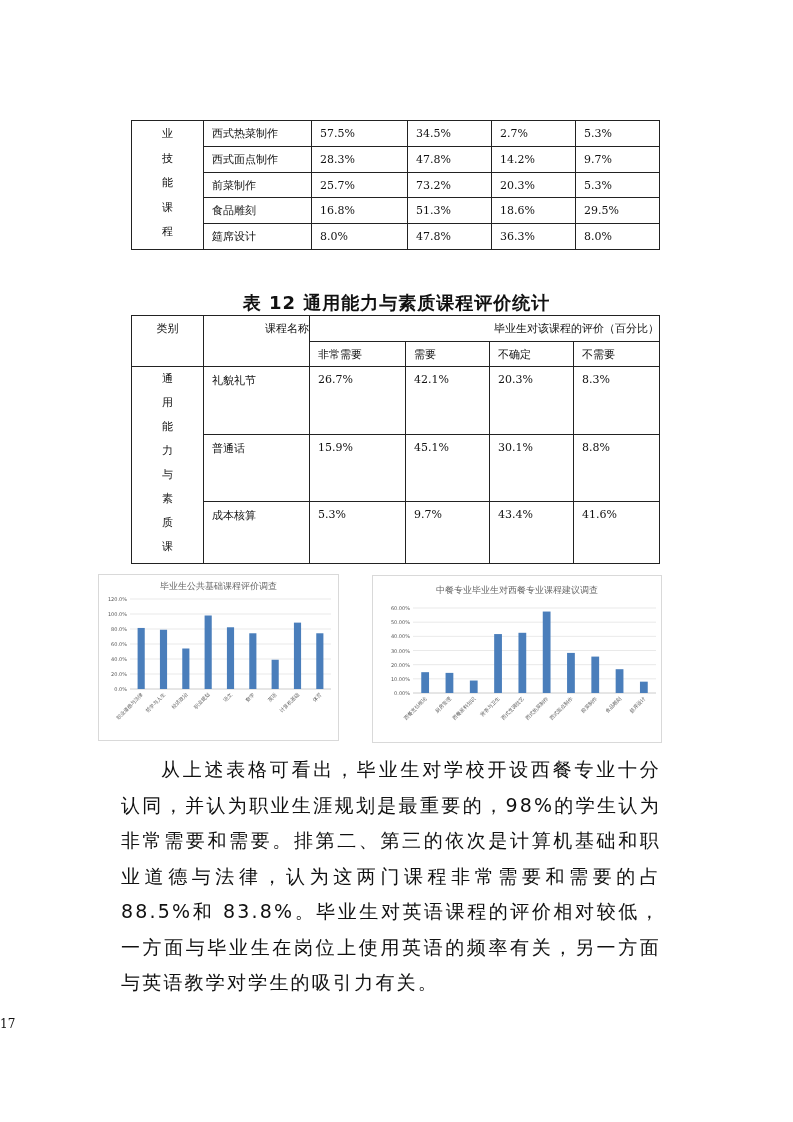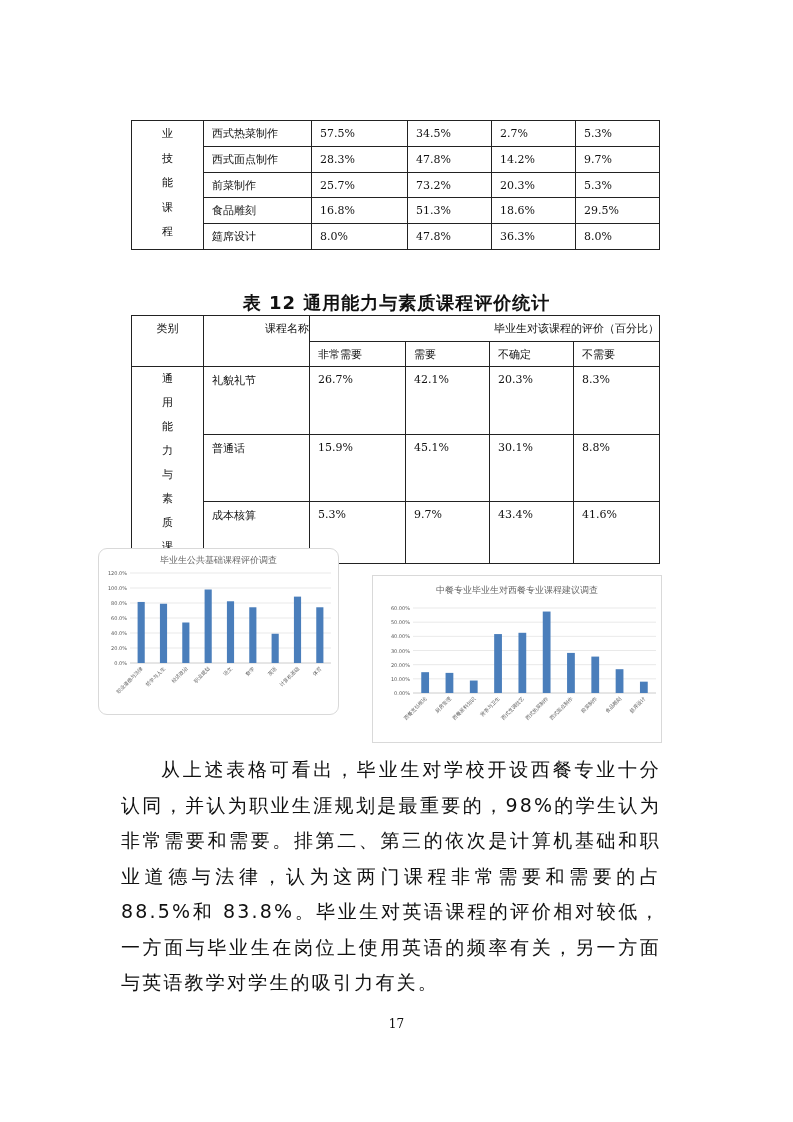--- a/index.html
+++ b/index.html
@@ -9,21 +9,21 @@
   table.grid td { border:1.3px solid #222; padding:0 0 0 8px; vertical-align:middle; }
   table.grid td.cat { text-align:center; padding:0; vertical-align:top; }
   .vert span { display:block; text-align:center; }
   .t2 td.val, .t2 td.name { vertical-align:top; padding-top:6px; }
   .caption { position:absolute; left:0; width:793px; top:291px; text-align:center;
              font-family:"DejaVu Sans", sans-serif; font-weight:bold; font-size:18px; letter-spacing:1px; }
   .chartbox { position:absolute; border:1px solid #d9d9d9; background:#fff; }
   .para { position:absolute; left:121px; width:540px; top:752px;
           font-family:"DejaVu Sans", sans-serif; font-size:19px; line-height:35.5px; letter-spacing:2.2px; }
   .para p { margin:0; text-indent:40px; text-align:justify; }
-  .pagenum { position:absolute; top:1017px; left:0; width:793px; text-align:center; font-size:12px; }
+  .pagenum { position:absolute; top:1017px; left:0; width:793px; font-size:12px; }
 </style>
 </head>
 <body>
 
 <table class="grid" style="left:131px; top:120px; width:528px;">
   <colgroup>
     <col style="width:72px">
       <col style="width:108px">
       <col style="width:96px">
     <col style="width:84px">
@@ -126,21 +126,21 @@
       <tr style="height: 60px; margin-top: 27px;">
         <td class="name">成本核算</td>
         <td class="val">5.3%</td>
         <td class="val">9.7%</td>
         <td class="val">43.4%</td>
         <td class="val">41.6%</td>
       </tr>
     </tbody>
 </table>
 
-<div class="chartbox" style="left:98px; top:548px; width:239px; height:165px;border-radius:9px;">
+<div class="chartbox" style="left:98px; top:574px; width:239px; height:165px;">
   <svg id="chart0" width="239" height="165">
       <text x="119.5" y="14" text-anchor="middle" font-size="9" fill="#666" font-family="DejaVu Sans, sans-serif">毕业生公共基础课程评价调查</text>
       <line x1="31" x2="232" y1="114" y2="114" stroke="#bfbfbf" stroke-width="0.8"></line>
       <text x="28" y="116" text-anchor="end" font-size="5" fill="#595959" font-family="DejaVu Sans, sans-serif">0.0%</text>
       <line x1="31" x2="232" y1="99" y2="99" stroke="#e3e3e3" stroke-width="0.8"></line>
       <text x="28" y="101" text-anchor="end" font-size="5" fill="#595959" font-family="DejaVu Sans, sans-serif">20.0%</text>
       <line x1="31" x2="232" y1="84" y2="84" stroke="#e3e3e3" stroke-width="0.8"></line>
       <text x="28" y="86" text-anchor="end" font-size="5" fill="#595959" font-family="DejaVu Sans, sans-serif">40.0%</text>
       <line x1="31" x2="232" y1="69" y2="69" stroke="#e3e3e3" stroke-width="0.8"></line>
       <text x="28" y="71" text-anchor="end" font-size="5" fill="#595959" font-family="DejaVu Sans, sans-serif">60.0%</text>

